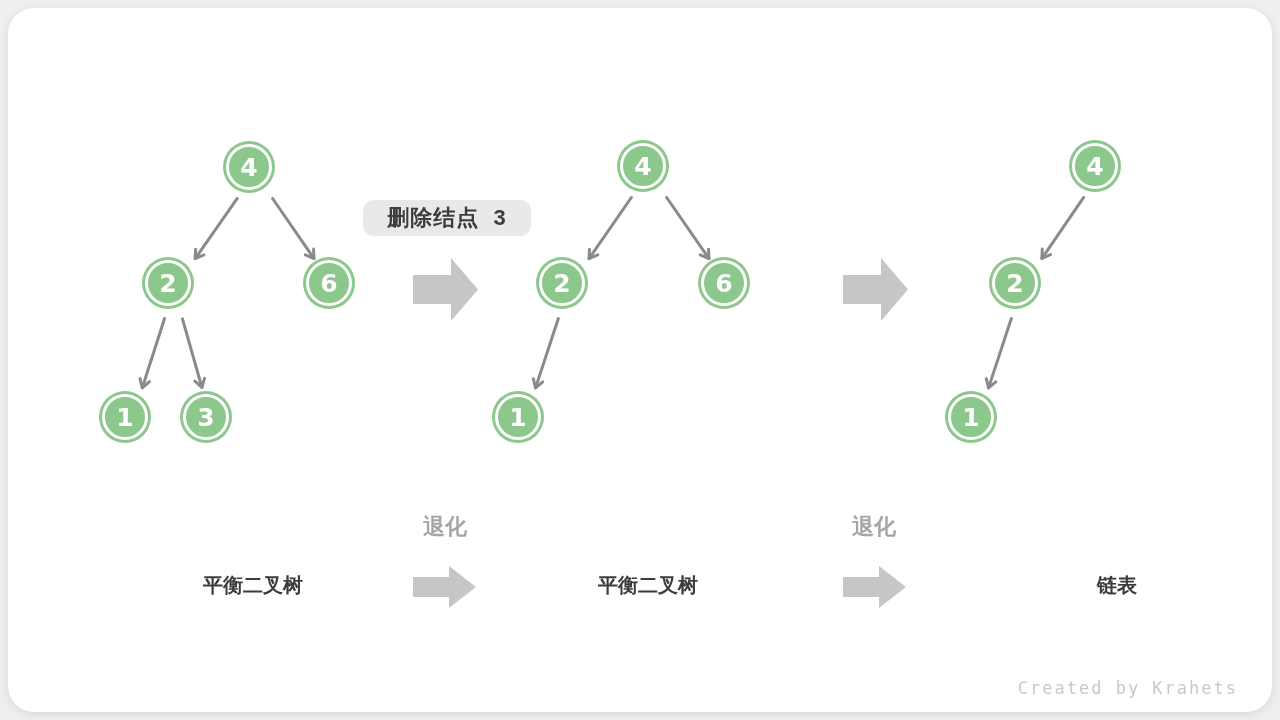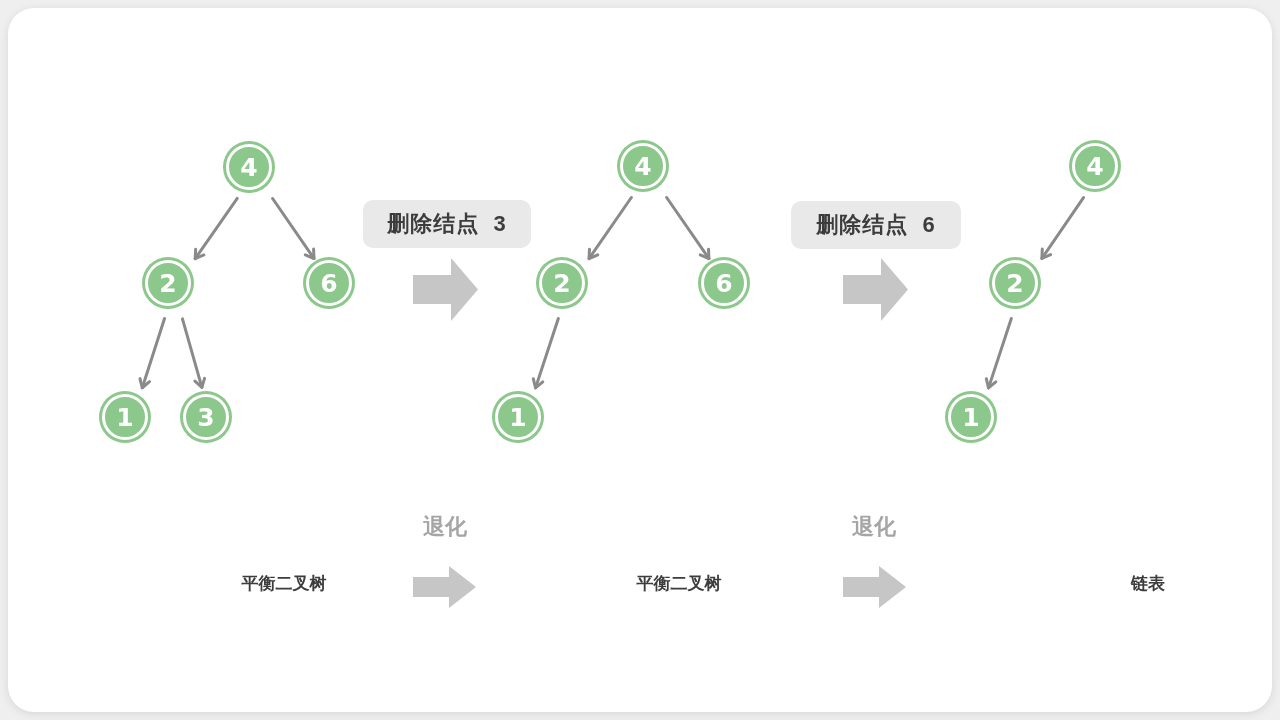--- a/index.html
+++ b/index.html
@@ -47,23 +47,22 @@
     font-size:22px;font-weight:bold;
     letter-spacing:1px;
     white-space:pre;
   }
   .block-arrow{position:absolute;}
   .block-arrow polygon{fill:var(--block_arrow);}
   .stage-label{
     position:absolute;
     transform:translateX(-50%);
     color:var(--text_dark);
-    font-size:17px;font-weight:bold;
+    font-size:20px;font-weight:bold;
     white-space:nowrap;
-    margin-left:31px;
   }
   .degrade-label{
     position:absolute;
     transform:translateX(-50%);
     color:var(--text_gray);
     font-size:22px;font-weight:bold;
     white-space:nowrap;
   }
   .footer-credit{
     position:absolute;
@@ -107,27 +106,24 @@
         <div class="node" style="left: 175px; top: 386px;">3</div>
         <div class="node" style="left: 612px; top: 135px;">4</div>
         <div class="node" style="left: 531px; top: 252px;">2</div>
         <div class="node" style="left: 693px; top: 252px;">6</div>
         <div class="node" style="left: 487px; top: 386px;">1</div>
         <div class="node" style="left: 1064px; top: 135px;">4</div>
         <div class="node" style="left: 984px; top: 252px;">2</div>
         <div class="node" style="left: 940px; top: 386px;">1</div>
       </div>
 
-    <div class="op-label" style="left:355px;top:192px;width:168px;height:48px;">
+    <div class="op-label" style="left:355px;top:192px;width:168px;height:36px;">
       <span>删除结点  3</span>
     </div>
 
-    <div class="op-label" style="left:783px;top:193px;width:170px;height:48px;">
-      <span>删除结点  6</span>
-    </div>
 
     <svg class="block-arrow" style="left:405px;top:250px;" width="65" height="63">
       <polygon points="0,17 38,17 38,0 65,31.5 38,63 38,46 0,46"></polygon>
     </svg>
 
     <svg class="block-arrow" style="left:835px;top:250px;" width="65" height="63">
       <polygon points="0,17 38,17 38,0 65,31.5 38,63 38,46 0,46"></polygon>
     </svg>
 
     <div class="degrade-label" style="left:437px;top:504px;">退化</div>
@@ -138,14 +134,15 @@
     </svg>
 
     <svg class="block-arrow" style="left:835px;top:558px;" width="63" height="42">
       <polygon points="0,11 36,11 36,0 63,21 36,42 36,31 0,31"></polygon>
     </svg>
 
     <div class="stage-label" style="left:245px;top:564px;">平衡二叉树</div>
     <div class="stage-label" style="left:640px;top:564px;">平衡二叉树</div>
     <div class="stage-label" style="left:1109px;top:564px;">链表</div>
 
+    <div class="footer-credit">Created by Krahets</div>
   </div>
 </div>
 
 </body></html>

